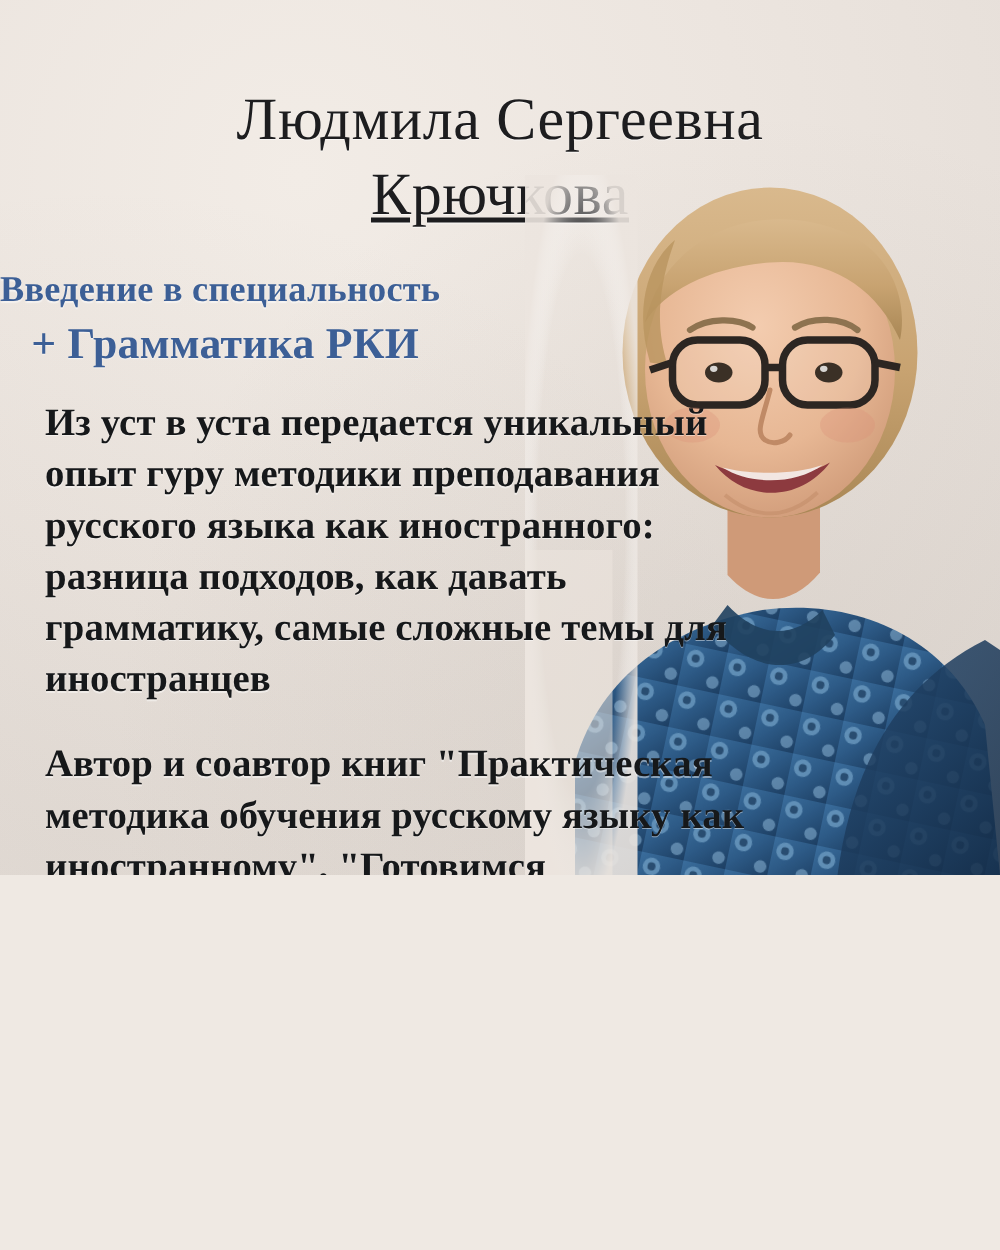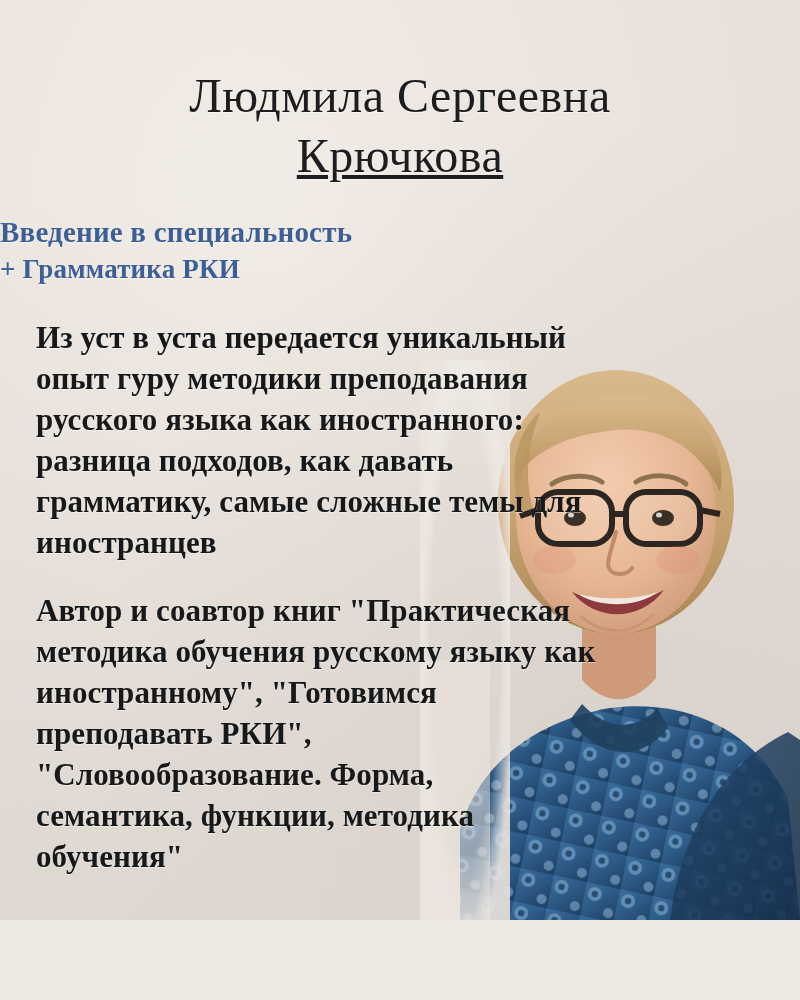--- a/index.html
+++ b/index.html
@@ -9,21 +9,21 @@
   body {
     width: 800px;
     height: 1000px;
     overflow: hidden;
     font-family: "Liberation Serif", "DejaVu Serif", serif;
     background: #efe9e3;
   }
   .poster {
     position: relative;
     width: 800px;
-    height: 920px;
+    height: 700px;
     background:
       radial-gradient(ellipse at 30% 20%, #f2ece6 0%, #ece5df 45%, #e7e0da 75%, #e2dbd5 100%);
     overflow: hidden;
   }
   
   .grain {
     position: absolute;
     inset: 0;
     background:
       radial-gradient(ellipse at 75% 85%, rgba(150,140,130,0.18) 0%, rgba(150,140,130,0) 60%),
@@ -57,21 +57,22 @@
     text-align: left;
     color: #3c5f96;
     font-size: 29px;
     line-height: 1.3;
     font-weight: 700;
     letter-spacing: 0.2px;
     text-shadow: 0 1px 1px rgba(255,255,255,0.55);
   }
   .subtitle .sub2 {
     display: block;
-    font-size: 27px;
+    font-size: 35px;
+    padding-left: 25px;
   }
 
   .body-text {
     position: absolute;
     top: 318px;
     left: 36px;
     width: 560px;
     color: #16181a;
     font-size: 31px;
     line-height: 1.32;

